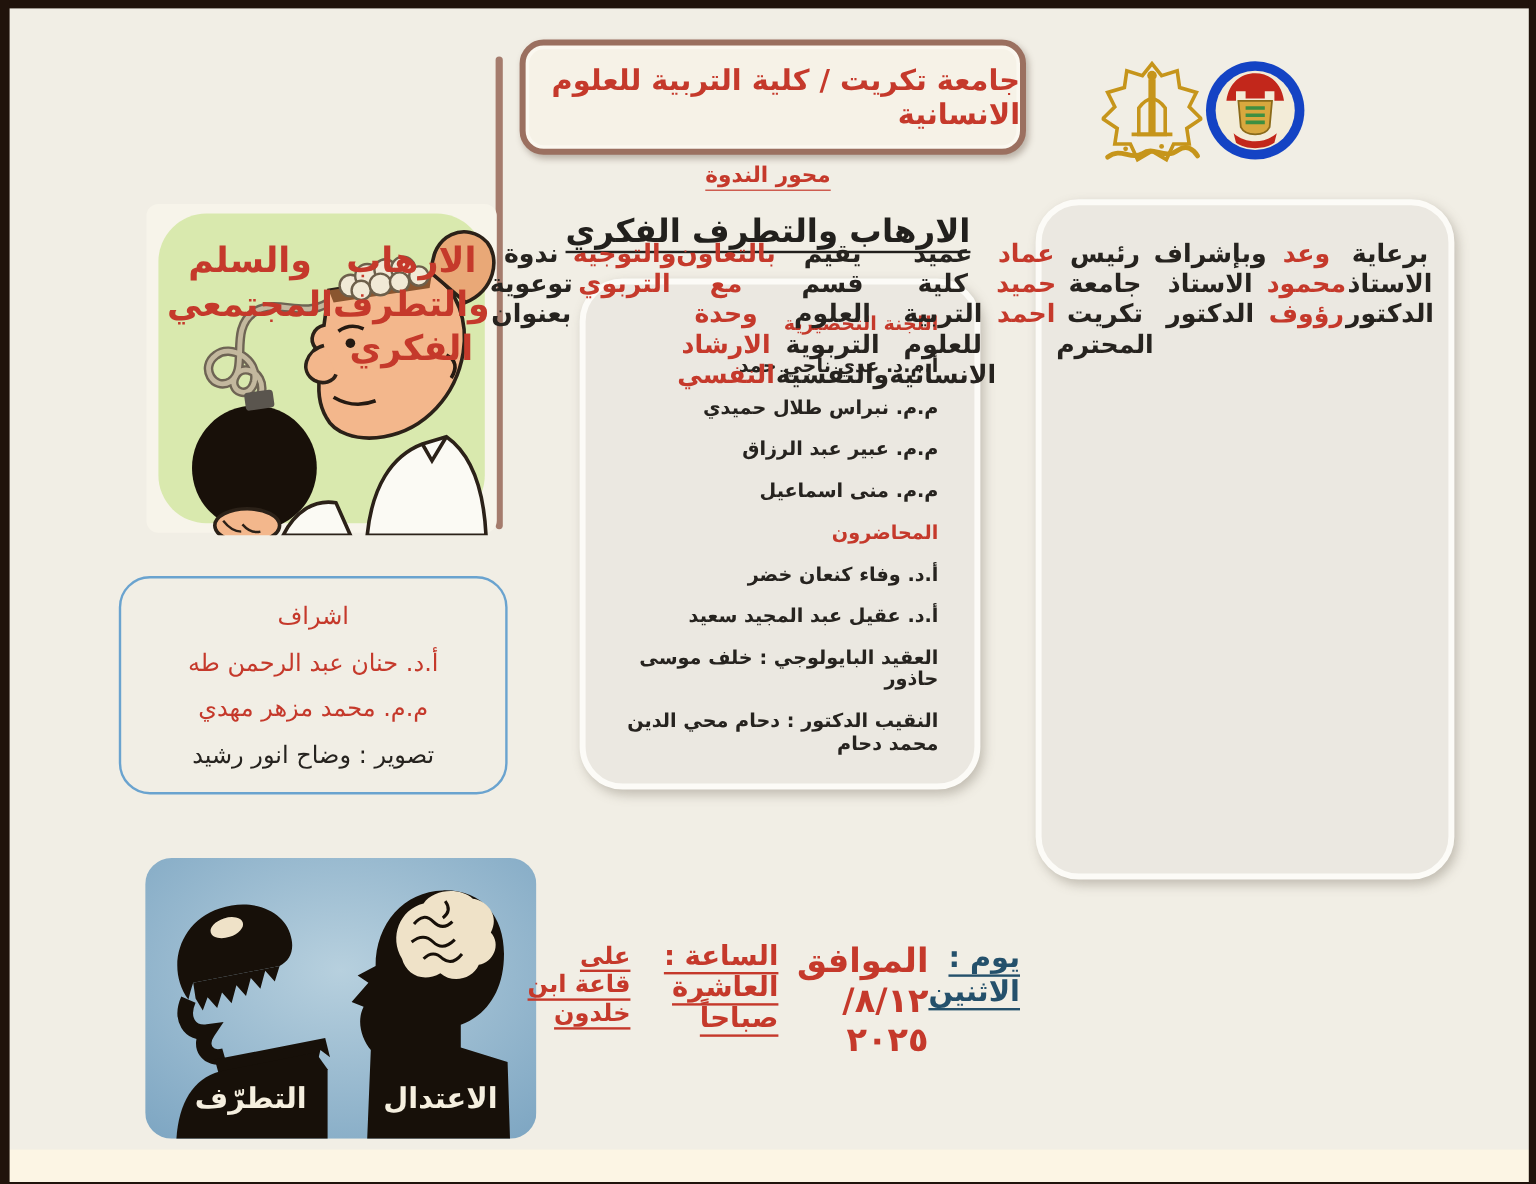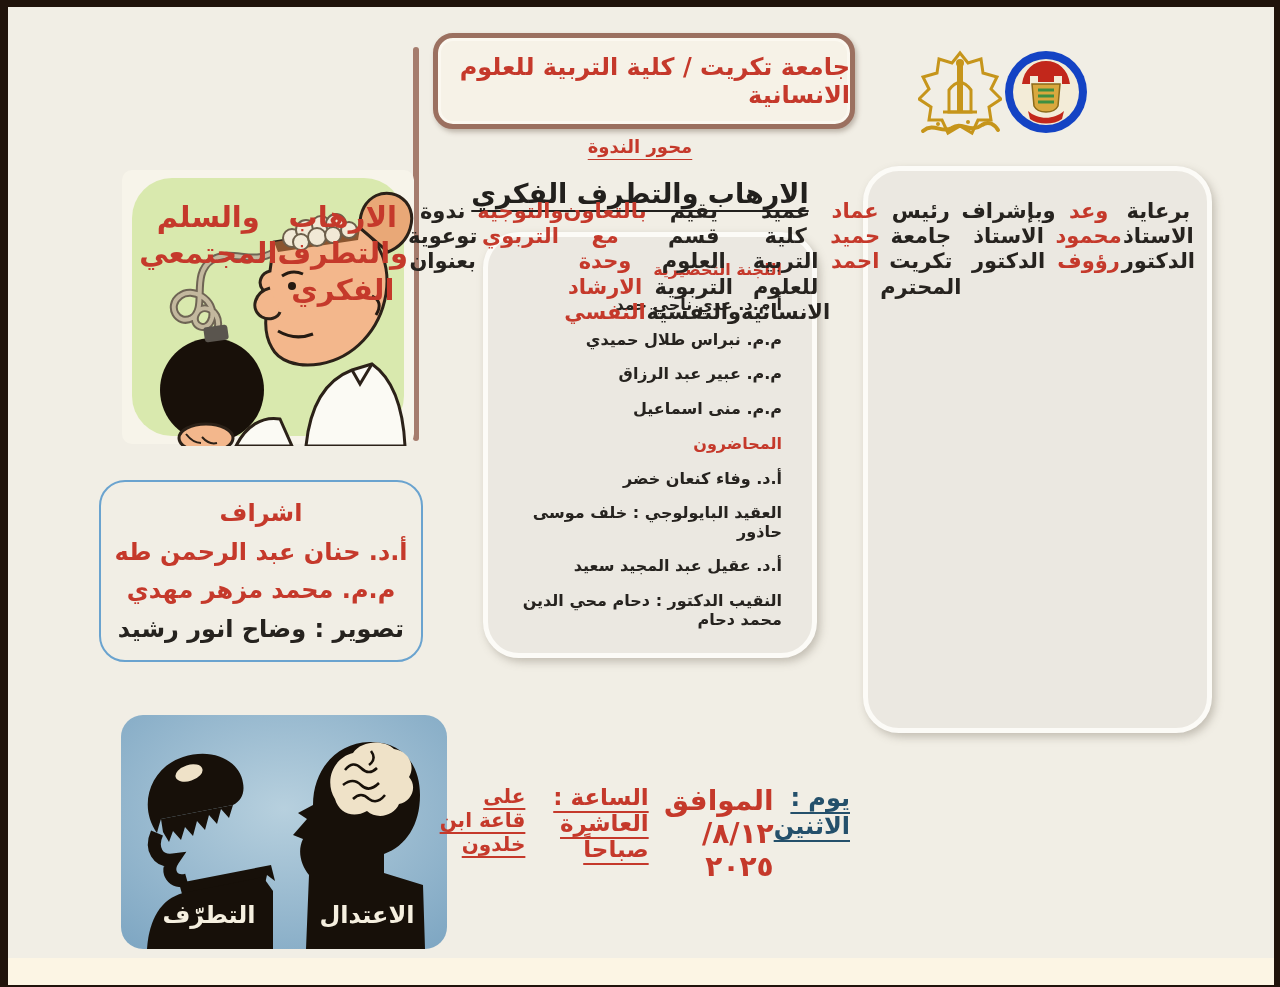--- a/index.html
+++ b/index.html
@@ -47,21 +47,21 @@
     display:flex;flex-direction:row;justify-content:space-between;
     padding:28px 12px;box-sizing:border-box;text-align:center;}
   .patronage-box div{font-size:21px;font-weight:700;color:#26231f;line-height:1.2;}
   .patronage-box .red{color:#c5392b;}
   .patronage-box .big{font-size:29px;line-height:1.25;}
 
   .supervision-box{position:absolute;left:99px;top:480px;width:324px;height:182px;
     border:2px solid #6aa3cf;border-radius:26px;box-sizing:border-box;
     display:flex;flex-direction:column;justify-content:space-around;
     padding:12px 10px;text-align:center;direction:rtl;}
-  .supervision-box div{font-size:24px;font-weight:700;color:#26231f;}
+  .supervision-box div{font-size:20px;font-weight:400;color:#26231f;}
   .supervision-box .red{color:#c5392b;}
 
   .cartoon2{position:absolute;left:121px;top:672px;width:326px;height:234px;margin-top:43px;}
   .cartoon2-reflection{position:absolute;left:121px;top:908px;width:326px;height:60px;
     overflow:hidden;opacity:.30;}
 
   .schedule{position:absolute;left:430px;top:784px;width:420px;display:flex;
     flex-direction:row;direction:rtl;}
   .schedule .day{color:#24506b;font-size:24px;font-weight:700;text-decoration:underline;
     text-underline-offset:6px;margin-bottom:16px;}
@@ -153,22 +153,22 @@
   </div>
 
   <div class="round-box committee-box">
     <div class="red">اللجنة التحضيرية</div>
     <div>أ.م.د. عدي ناجي حمد</div>
     <div>م.م. نبراس طلال حميدي</div>
     <div>م.م. عبير عبد الرزاق</div>
     <div>م.م. منى اسماعيل</div>
     <div class="red">المحاضرون</div>
     <div>أ.د. وفاء كنعان خضر</div>
+    <div>أ.د. عقيل عبد المجيد سعيد</div>
     <div>العقيد البايولوجي : خلف موسى حاذور</div>
-    <div>أ.د. عقيل عبد المجيد سعيد</div>
     <div>النقيب الدكتور : دحام محي الدين محمد دحام</div>
   </div>
 
   <div class="round-box patronage-box">
     <div>برعاية الاستاذ الدكتور</div>
     <div class="red">وعد محمود رؤوف</div>
     <div>وبإشراف الاستاذ الدكتور</div>
     <div>رئيس جامعة تكريت المحترم</div>
     <div class="red">عماد حميد احمد</div>
     <div>عميد كلية التربية للعلوم الانسانية</div>

